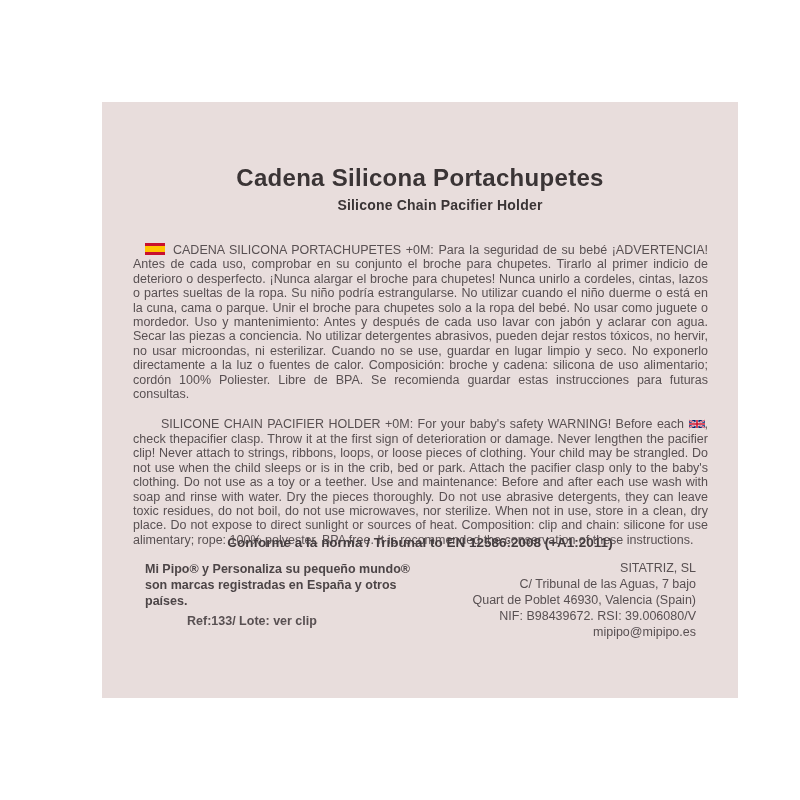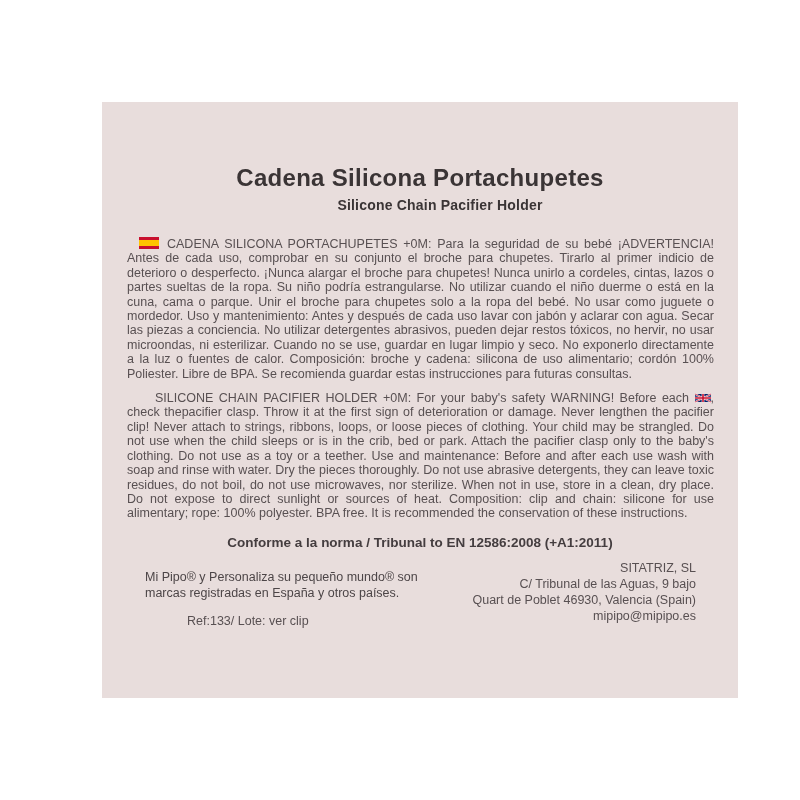--- a/index.html
+++ b/index.html
@@ -37,21 +37,21 @@
     padding-left: 40px;
   }
   .body-text {
     position: absolute;
     top: 125px; left: 15px; right: 14px;
     color: #585052;
     font-size: 12.5px;
     line-height: 14.4px;
     text-align: justify;
   }
-  .para { margin: 10px; }
+  .para { margin: 16px; }
   .para-es { text-indent: 12px; }
   .para-en { text-indent: 28px; }
   .flag-es {
     display: inline-block;
     width: 20px; height: 12px;
     background: linear-gradient(to bottom,
       #c8102e 0%, #c8102e 27%,
       #ffc400 27%, #ffc400 73%,
       #c8102e 73%, #c8102e 100%);
     vertical-align: -1px;
@@ -71,30 +71,30 @@
     text-align: center;
     font-size: 13.5px;
     font-weight: bold;
     color: #443d3f;
   }
   .trademark {
     position: absolute;
     top: 459px; left: 43px;
     width: 290px;
     font-size: 12.5px;
-    font-weight: normal;
+    font-weight: bold;
     line-height: 16px;
     color: #4c4547;
-    margin-top: 8px;
   }
   .ref {
     position: absolute;
     top: 512px; left: 85px;
     font-size: 12.5px;
     color: #585052;
+    font-weight: bold;
   }
   .company {
     position: absolute;
     top: 458px; right: 42px;
     text-align: right;
     font-size: 12.5px;
     line-height: 16px;
     color: #585052;
     margin-left: 15px;
   }
@@ -122,18 +122,19 @@
   </div>
 
   <div class="compliance">Conforme a la norma / Tribunal to EN 12586:2008 (+A1:2011)</div>
 
   <div class="trademark">Mi Pipo® y Personaliza su pequeño mundo® son marcas registradas en España y otros países.</div>
 
   <div class="ref">Ref:133/ Lote: ver clip</div>
 
   <div class="company">
     <div>SITATRIZ, SL</div>
-    <div>C/ Tribunal de las Aguas, 9 bajo</div>
+    <div>C/ Tribunal de las Aguas, 7 bajo</div>
     <div>Quart de Poblet 46930, Valencia (Spain)</div>
+    <div>NIF: B98439672. RSI: 39.006080/V</div>
     <div>mipipo@mipipo.es</div>
   </div>
 
 </div>
 
 </body></html>

